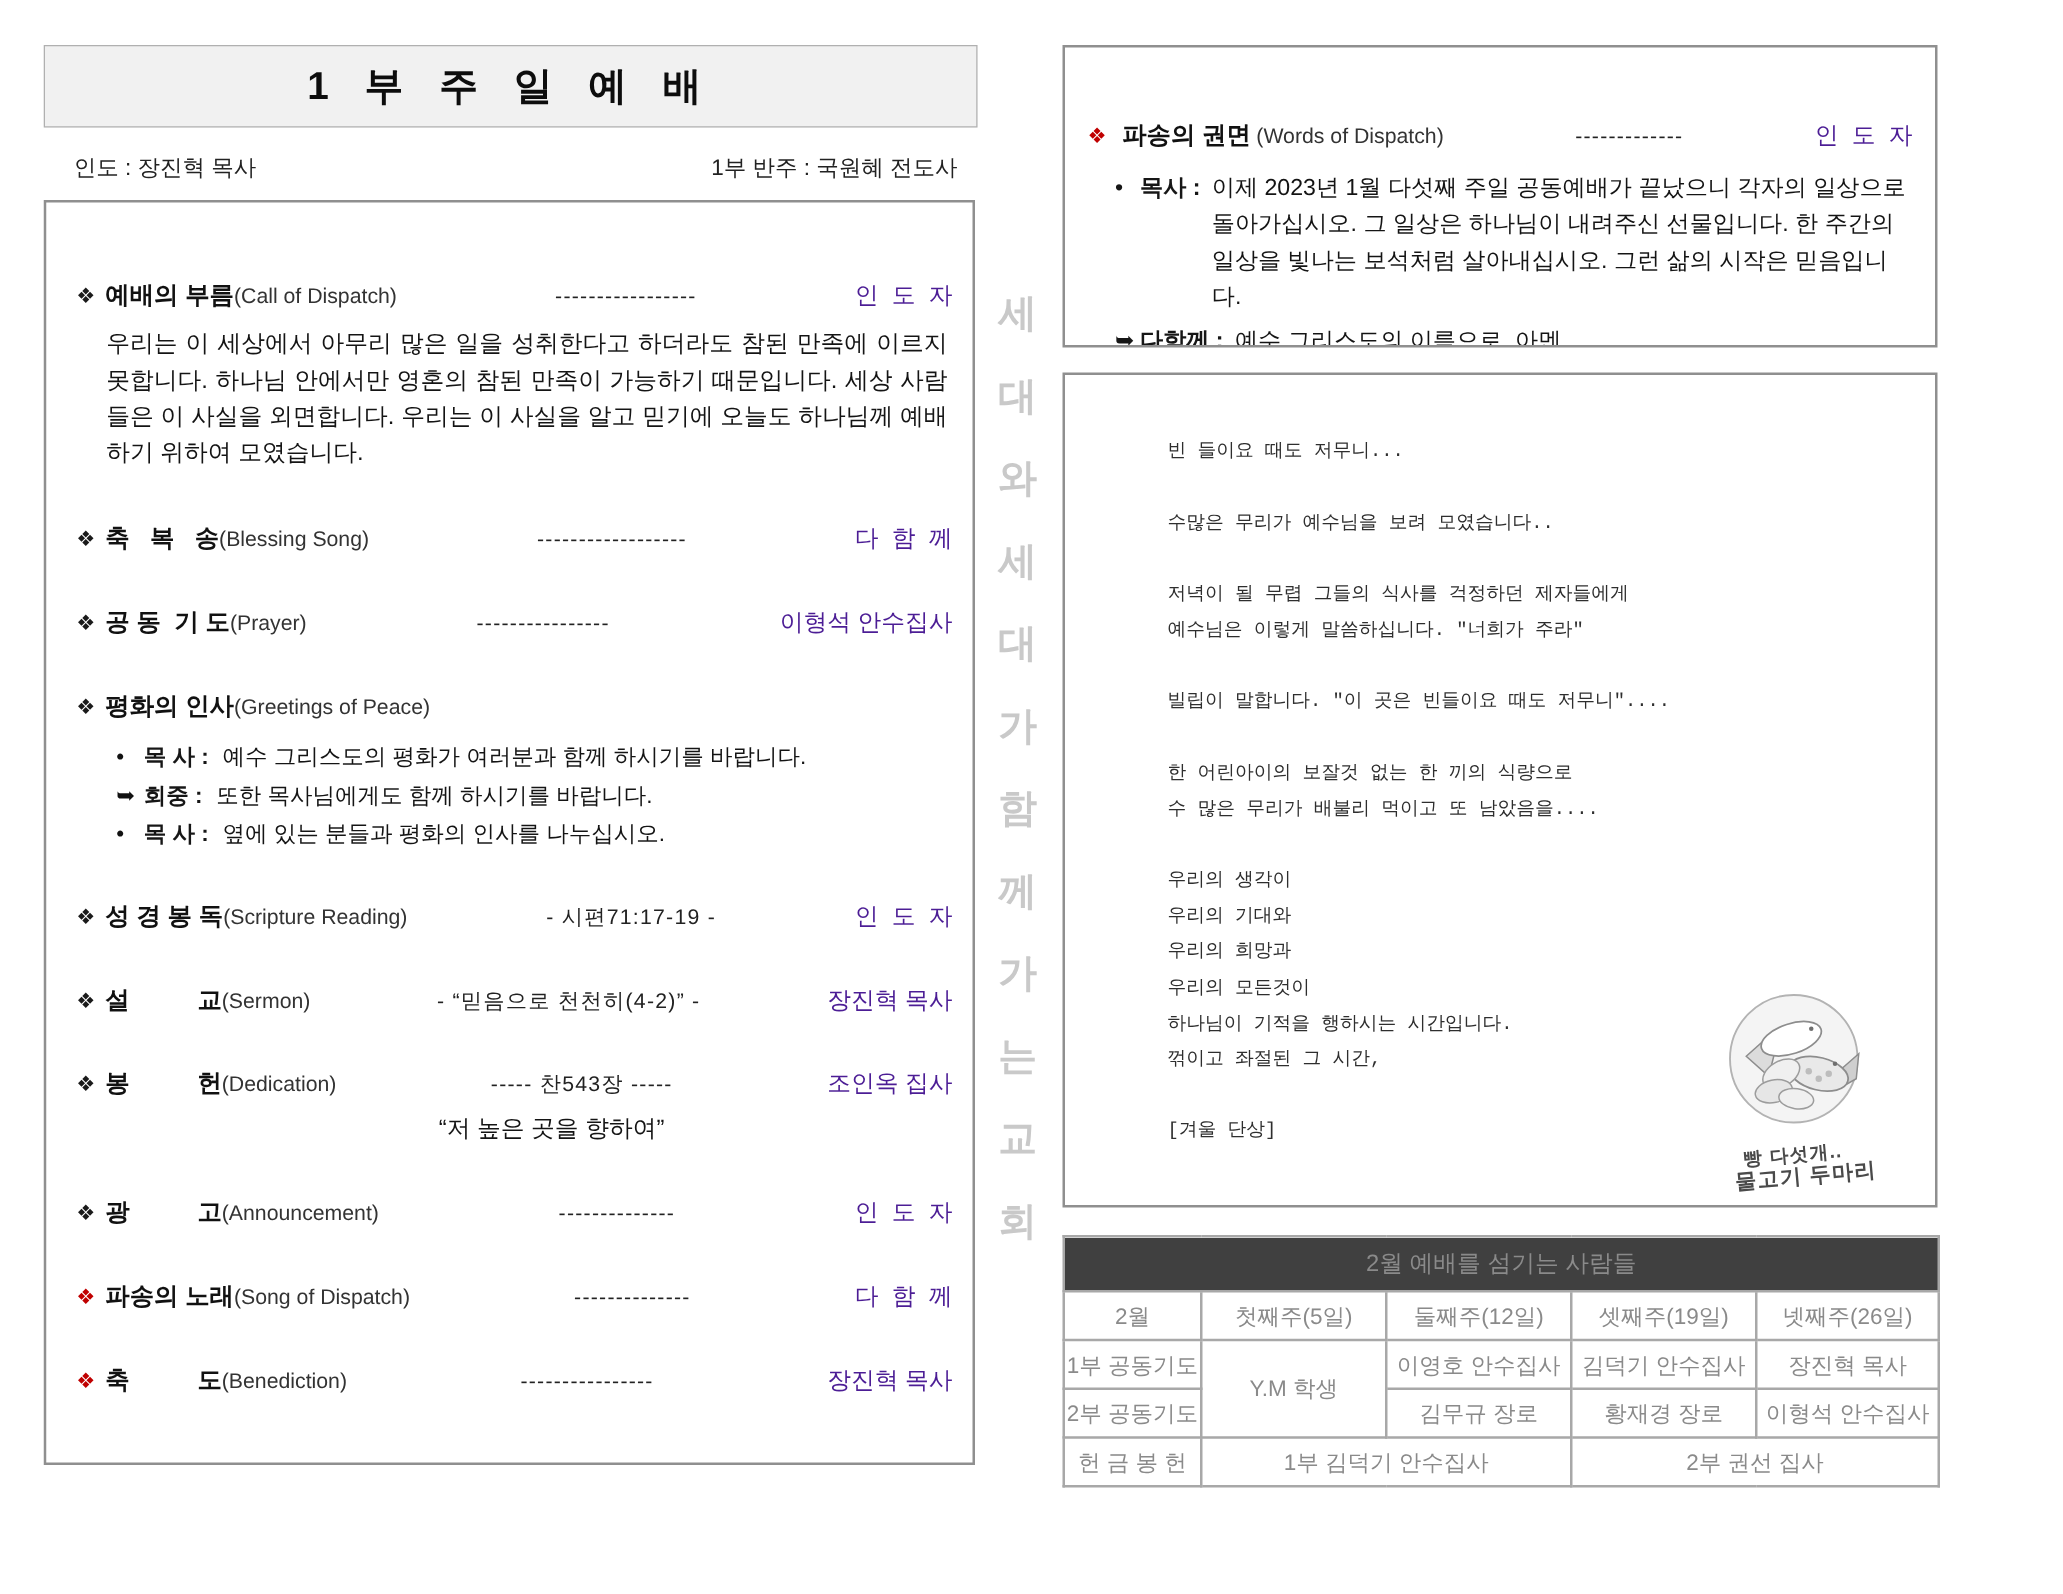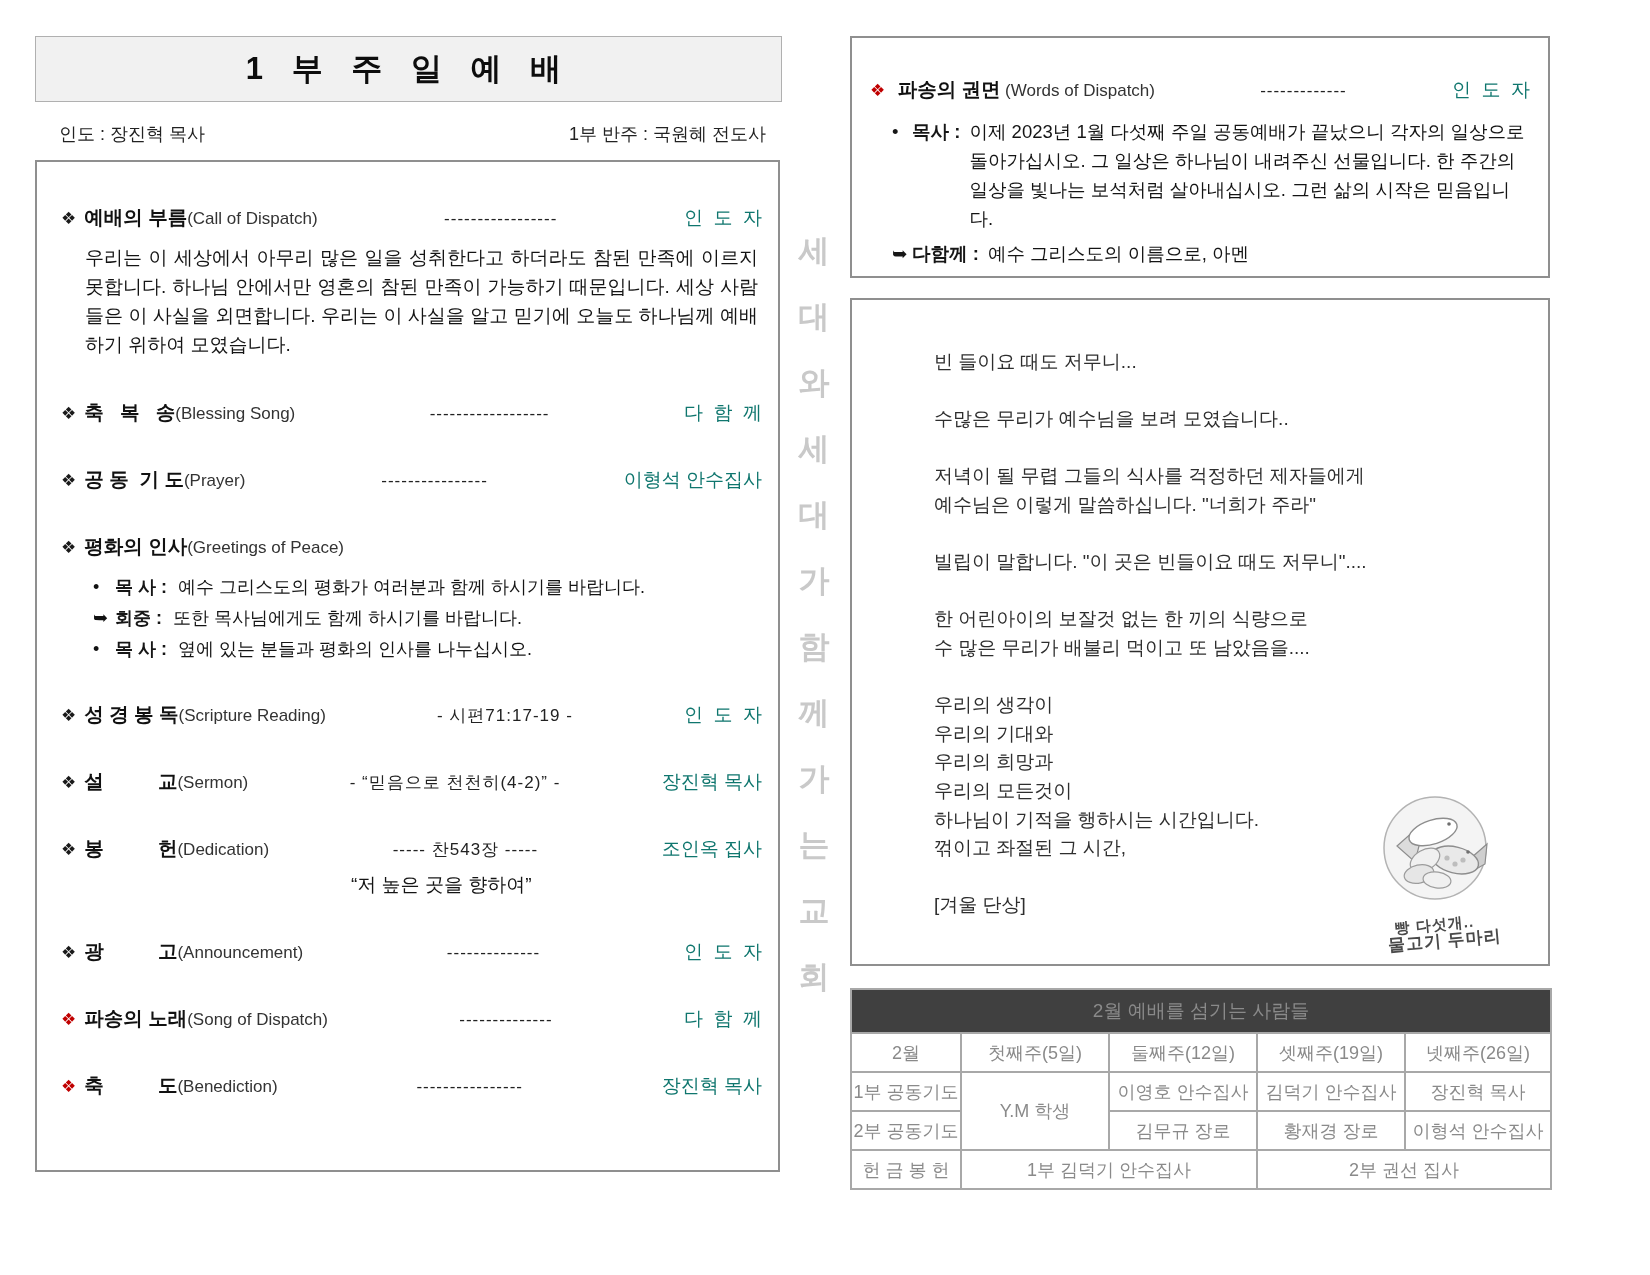--- a/index.html
+++ b/index.html
@@ -12,27 +12,27 @@
   .title-box .t{font-size:31px;font-weight:bold;letter-spacing:10px;color:#0d0d0d;}
 
   .leader-row{position:absolute;left:35px;top:122px;width:745px;display:flex;
     justify-content:space-between;padding:0 14px 0 24px;box-sizing:border-box;
     font-size:18px;color:#222;}
 
   .order-box{position:absolute;left:35px;top:160px;width:745px;height:1012px;
     border:2px solid #8f8f8f;box-sizing:border-box;padding:26px 16px 0 24px;overflow:hidden;}
 
   .w-row{display:flex;align-items:baseline;margin-top:40px;}
-  .w-row.first{margin-top:16px;}
+  .w-row.first{margin-top:34px;}
   .w-diamond{font-size:17px;color:#1a1a1a;margin-right:8px;}
   .w-diamond.red{color:#c00000;}
   .w-label{font-size:19.5px;font-weight:bold;white-space:pre;color:#111;}
   .w-en{font-size:17px;font-weight:normal;color:#333;}
   .w-mid{flex:1;text-align:center;font-size:17px;letter-spacing:1px;color:#222;white-space:nowrap;padding:0 6px;}
-  .w-person{font-size:19px;color:#0f766e;white-space:pre;}
+  .w-person{font-size:19px;color:#4c1d95;white-space:pre;}
 
   .w-para{margin:12px 4px 0 24px;font-size:19px;line-height:29px;text-align:justify;color:#141414;}
   .w-bullets{margin:15px 0 0 32px;}
   .b-row{display:flex;align-items:baseline;margin-top:7px;font-size:18px;}
   .b-glyph{width:22px;color:#111;}
   .b-speaker{font-weight:bold;white-space:pre;margin-right:6px;}
   .b-text{flex:1;color:#141414;}
   .w-note{margin:10px 0 0 290px;font-size:19px;color:#141414;}
 
   
@@ -43,21 +43,21 @@
   .dispatch-box{position:absolute;left:850px;top:36px;width:700px;height:242px;
     border:2px solid #8f8f8f;box-sizing:border-box;padding:22px 18px 0 18px;overflow:hidden;}
   .d-bullets{margin:14px 0 0 22px;}
   .d-row{display:flex;align-items:baseline;font-size:18.5px;margin-top:6px;}
   .d-glyph{width:20px;}
   .d-speaker{font-weight:bold;white-space:pre;margin-right:4px;}
   .d-text{flex:1;line-height:29px;color:#141414;}
 
   .poem-box{position:absolute;left:850px;top:298px;width:700px;height:668px;
     border:2px solid #8f8f8f;box-sizing:border-box;padding:48px 20px 0 82px;overflow:hidden;}
-  .poem-line{font-size:19px;line-height:28.6px;color:#2e2e2e;white-space:pre;}
+  .poem-line{font-size:15px;line-height:28.6px;color:#2e2e2e;white-space:pre;font-family:Liberation Mono, monospace;}
 
   .fish-art{position:absolute;right:38px;bottom:14px;width:150px;text-align:center;}
   .fish-cap{font-size:15px;font-weight:bold;color:#4a4a4a;transform:rotate(-5deg);
     letter-spacing:1px;line-height:17px;}
   .fish-cap .l2{margin-left:18px;font-size:17px;}
 
   
   .serve-table{position:absolute;left:850px;top:988px;width:700px;border-collapse:collapse;
     table-layout:fixed;color:#8a8a8a;font-size:18px;}
   .serve-table td{border:2px solid #a8a8a8;text-align:center;padding:0;height:37px;

